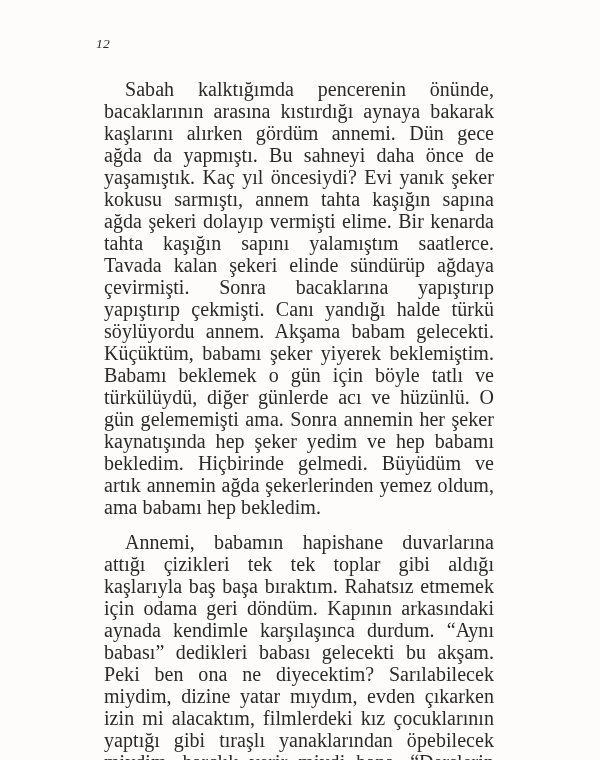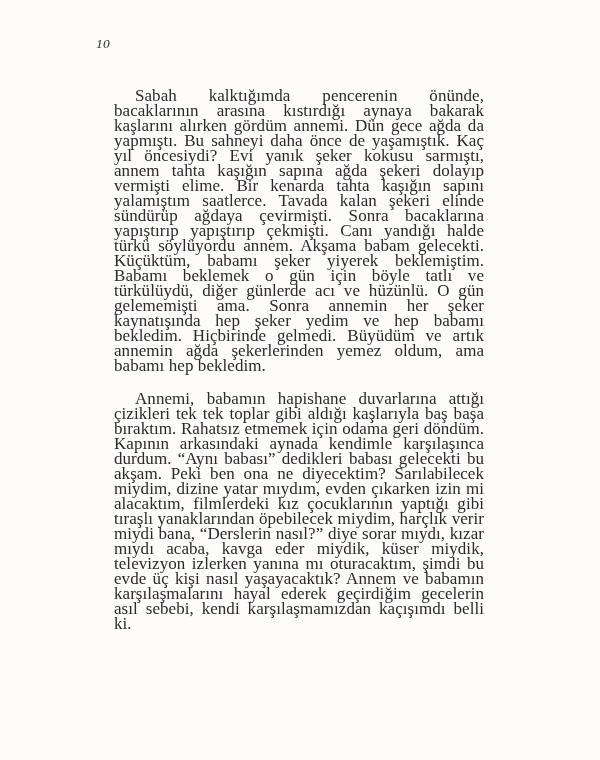--- a/index.html
+++ b/index.html
@@ -33,43 +33,43 @@
   }
 
   .text-column {
     position: absolute;
     left: 96px;
     top: 70px;
     width: 406px;
   }
 
   .body-paragraph {
-    margin: 18px;
+    margin: 8px;
     text-indent: 21px;
     text-align: justify;
     text-justify: inter-word;
-    font-size: 17px;
-    line-height: 15px;
+    font-size: 20px;
+    line-height: 22px;
     color: #2a2a2c;
     -webkit-hyphens: auto;
     hyphens: auto;
     word-spacing: 0.1px;
     letter-spacing: 0.05px;
   }
 
   .body-paragraph + .body-paragraph {
     margin-top: 13px;
     font-family: Liberation Serif, serif;
   }
 </style>
 </head>
 <body>
 
 <div class="page">
 
-  <div class="page-number">10</div>
+  <div class="page-number">12</div>
 
   <div class="text-column">
     <p class="body-paragraph">Sabah kalktığımda pencerenin önünde, bacaklarının arasına kıstırdığı aynaya bakarak kaşlarını alırken gördüm annemi. Dün gece ağda da yapmıştı. Bu sahneyi daha önce de yaşamıştık. Kaç yıl öncesiydi? Evi yanık şeker kokusu sarmıştı, annem tahta kaşığın sapına ağda şekeri dolayıp vermişti elime. Bir kenarda tahta kaşığın sapını yalamıştım saatlerce. Tavada kalan şekeri elinde sündürüp ağdaya çevirmişti. Sonra bacaklarına yapıştırıp yapıştırıp çekmişti. Canı yandığı halde türkü söylüyordu annem. Akşama babam gelecekti. Küçüktüm, babamı şeker yiyerek beklemiştim. Babamı beklemek o gün için böyle tatlı ve türkülüydü, diğer günlerde acı ve hüzünlü. O gün gelememişti ama. Sonra annemin her şeker kaynatışında hep şeker yedim ve hep babamı bekledim. Hiçbirinde gelmedi. Büyüdüm ve artık annemin ağda şekerlerinden yemez oldum, ama babamı hep bekledim.</p>
     <p class="body-paragraph">Annemi, babamın hapishane duvarlarına attığı çizikleri tek tek toplar gibi aldığı kaşlarıyla baş başa bıraktım. Rahatsız etmemek için odama geri döndüm. Kapının arkasındaki aynada kendimle karşılaşınca durdum. “Aynı babası” dedikleri babası gelecekti bu akşam. Peki ben ona ne diyecektim? Sarılabilecek miydim, dizine yatar mıydım, evden çıkarken izin mi alacaktım, filmlerdeki kız çocuklarının yaptığı gibi tıraşlı yanaklarından öpebilecek miydim, harçlık verir miydi bana, “Derslerin nasıl?” diye sorar mıydı, kızar mıydı acaba, kavga eder miydik, küser miydik, televizyon izlerken yanına mı oturacaktım, şimdi bu evde üç kişi nasıl yaşayacaktık? Annem ve babamın karşılaşmalarını hayal ederek geçirdiğim gecelerin asıl sebebi, kendi karşılaşmamızdan kaçışımdı belli ki.</p>
   </div>
 
 </div>
 
 </body></html>

